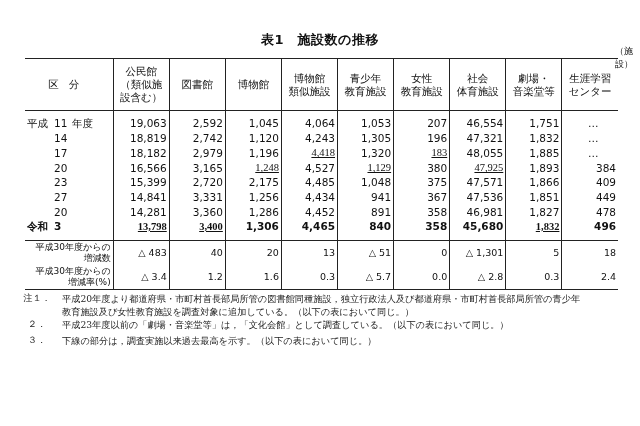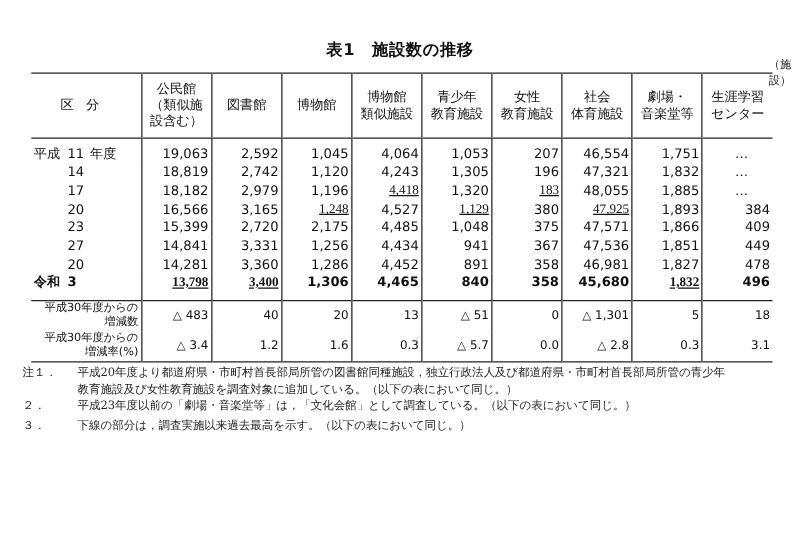--- a/index.html
+++ b/index.html
@@ -44,21 +44,21 @@
     tr.diff td.lbl { font-size: 9px; white-space: pre-line; vertical-align: middle; text-align: right; }
     tr.diff.top td { border-top: 1.5px solid #222; }
     tr.diff.bottom td { border-bottom: 1.5px solid #222; }
     .ul { text-decoration: underline; font-family: Liberation Serif, serif; }
     .notes {
       position: absolute; left: 18px; top: 292px; width: 610px;
       font-family: "DejaVu Serif", "Liberation Serif", serif;
       font-size: 9.2px; line-height: 13px; color: #222;
     }
     .note { display: flex; }
-    .note .num { width: 38px; text-align: left; padding-right: 6px; flex: none; font-family: Liberation Serif, serif; }
+    .note .num { width: 38px; text-align: center; padding-right: 6px; flex: none; font-family: Liberation Serif, serif; }
     .note .txt { flex: 1; white-space: pre-line; }
     .note.gap { margin-top: 3px; }
   </style>
 </head>
 <body>
 
 <div class="title">表1　施設数の推移</div>
 <div class="unit">（施設）</div>
 
 <table class="main">
@@ -210,21 +210,21 @@
         <td class="lbl">平成30年度からの
 増減率(%)</td>
         <td>△ 3.4</td>
         <td>1.2</td>
         <td>1.6</td>
         <td>0.3</td>
         <td>△ 5.7</td>
         <td>0.0</td>
         <td>△ 2.8</td>
         <td>0.3</td>
-        <td>3.1</td>
+        <td>2.4</td>
       </tr>
     </tbody>
 </table>
 
 <div class="notes">
   <div class="note">
     <span class="num">注１．</span>
     <span class="txt">平成20年度より都道府県・市町村首長部局所管の図書館同種施設，独立行政法人及び都道府県・市町村首長部局所管の青少年
 教育施設及び女性教育施設を調査対象に追加している。（以下の表において同じ。）</span>
   </div>

